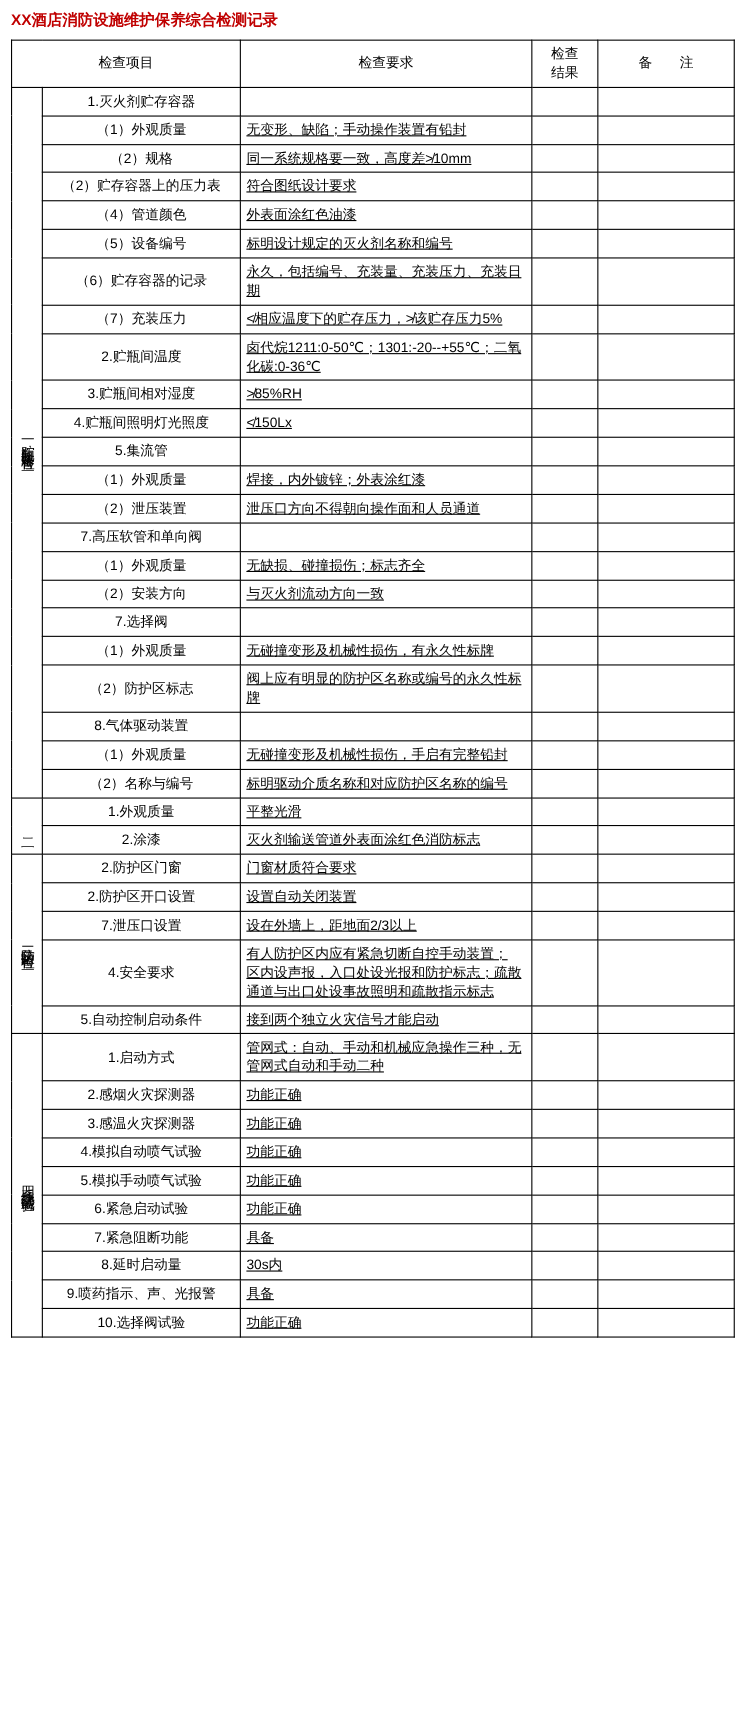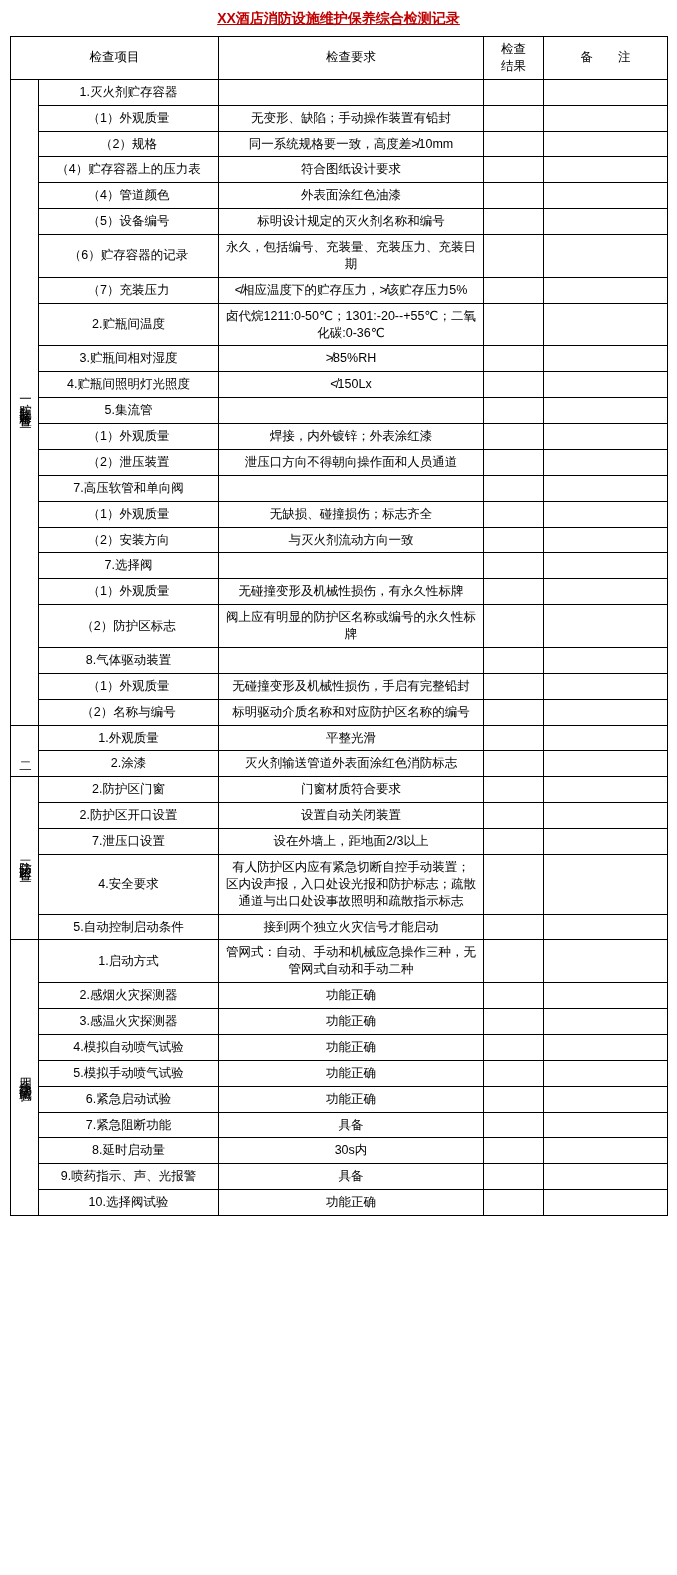--- a/index.html
+++ b/index.html
@@ -11,25 +11,24 @@
     width: 677px;
     font-family: "Liberation Sans", "DejaVu Sans", sans-serif;
     color: #000000;
   }
   .page {
     width: 677px;
     box-sizing: border-box;
     padding: 6px 10px 10px 10px;
   }
   .doc-title {
-    text-align: center;
+    text-align: left;
     font-size: 14px;
     font-weight: bold;
     color: #c00000;
-    text-decoration: underline;
     padding: 4px 0 8px 0;
     letter-spacing: 0px;
   }
   table.insp {
     border-collapse: collapse;
     width: 657px;
     table-layout: fixed;
   }
   table.insp td {
     border: 1px solid #000000;
@@ -55,21 +54,22 @@
     writing-mode: vertical-rl;
     text-orientation: upright;
     letter-spacing: 2px;
     display: inline-block;
     line-height: 1.1;
   }
   td.item {
     text-align: center;
   }
   td.req {
-    text-align: center;
+    text-align: left;
+    text-decoration: underline;
   }
   td.result, td.remark {
     text-align: center;
   }
   col.c-group { width: 28px; }
   col.c-item  { width: 180px; }
   col.c-req   { width: 265px; }
   col.c-res   { width: 60px; }
   col.c-rem   { width: 124px; }
   .hdr-two-line { line-height: 1.2; }
@@ -118,21 +118,21 @@
         </tr>
         <tr>
           <td class="item">（2）规格</td>
           <td class="req">
             <div>同一系统规格要一致，高度差≯10mm</div>
           </td>
           <td class="result"></td>
           <td class="remark"></td>
         </tr>
         <tr>
-          <td class="item">（4）贮存容器上的压力表</td>
+          <td class="item">（2）贮存容器上的压力表</td>
           <td class="req">
             <div>符合图纸设计要求</div>
           </td>
           <td class="result"></td>
           <td class="remark"></td>
         </tr>
         <tr>
           <td class="item">（4）管道颜色</td>
           <td class="req">
             <div>外表面涂红色油漆</div>

